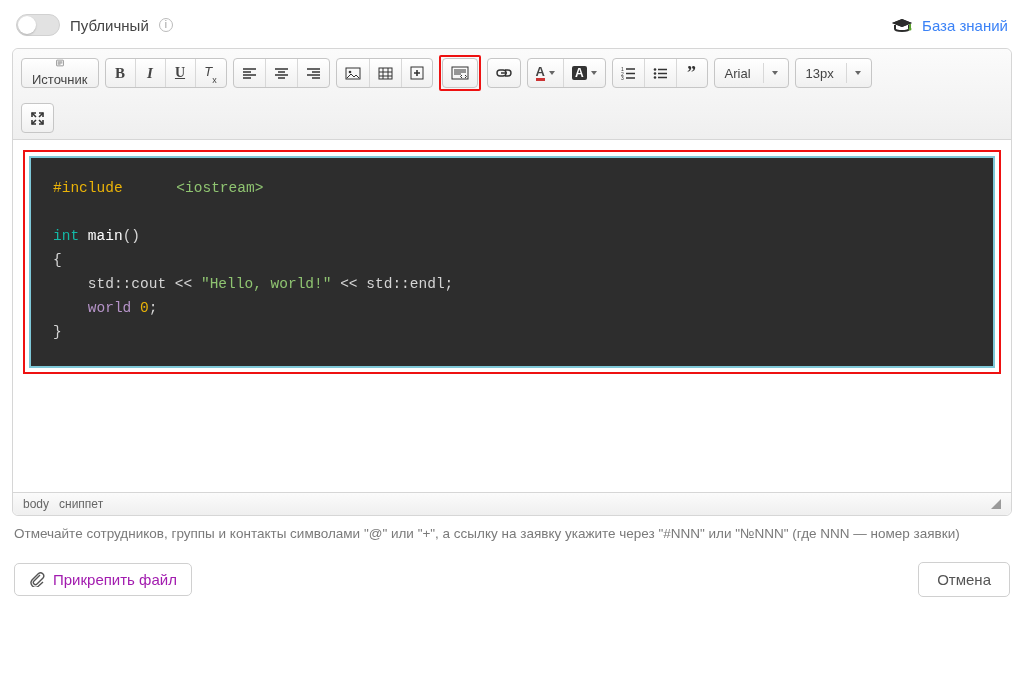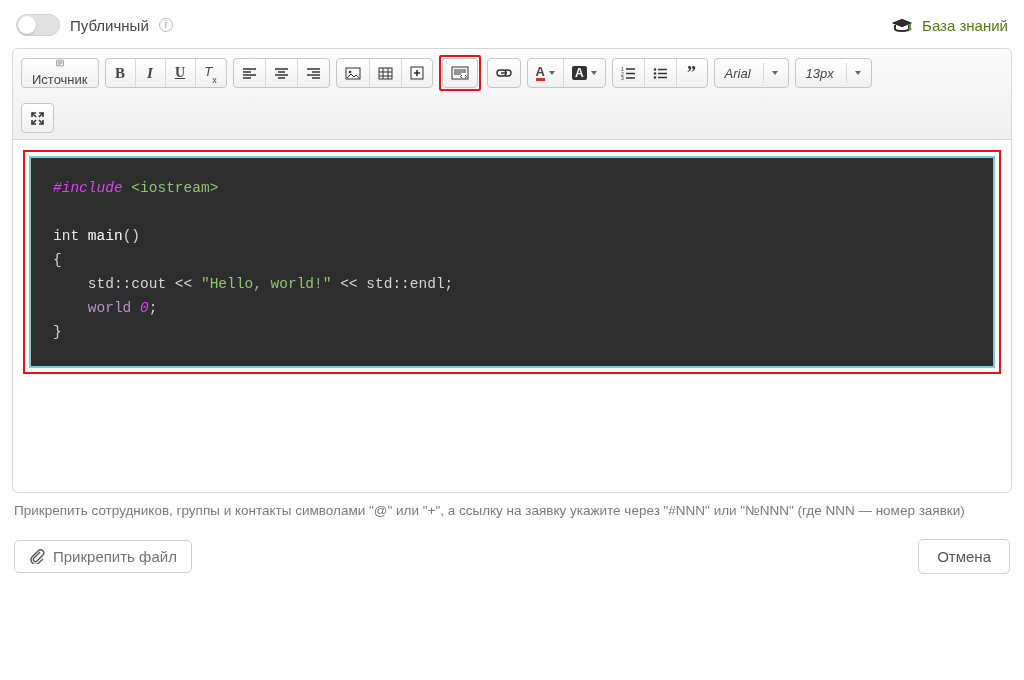--- a/index.html
+++ b/index.html
@@ -34,21 +34,21 @@
     background: #fff;
     border-radius: 50%;
     box-shadow: 0 1px 2px rgba(0,0,0,.2);
   }
   .top-row .label { color: #444; font-size: 15px; }
   .info-icon {
     width: 14px; height: 14px; border: 1px solid #bbb;
     border-radius: 50%; font-size: 10px; line-height: 12px;
     text-align: center; color: #999;
   }
-  .kb-link { display: flex; align-items: center; gap: 8px; color: #4d7c0f; font-size: 15px; }
+  .kb-link { display: flex; align-items: center; gap: 8px; color: #3b82f6; font-size: 15px; }
   .hat { width: 24px; height: 16px; position: relative; }
   .hat svg { display: block; }
 
   .editor-shell {
     border: 1px solid #d6d6d6;
     border-radius: 6px;
     background: #fff;
   }
   .toolbar-band {
     background: linear-gradient(#fbfbfb, #efefef);
@@ -77,21 +77,20 @@
     min-width: 30px;
     color: #444;
     font-size: 13px;
     cursor: default;
   }
   .tbtn:last-child { border-right: none; }
   .tbtn.src { gap: 5px; padding: 0 10px; flex-direction: column;}
   .tbtn.select {
     gap: 8px; padding: 0 10px; min-width: 62px;
     justify-content: space-between;
-    font-style: italic;
   }
   .tbtn.select .sep {
     width: 1px; height: 20px; background: #d8d8d8;
     margin-left: 4px;
   }
   .tbtn svg { display: block; }
   .tbtn .b { font-weight: bold; font-size: 15px; font-family: Georgia, serif;}
   .tbtn .i { font-style: italic; font-weight: bold; font-size: 15px; font-family: Georgia, serif;}
   .tbtn .u { text-decoration: underline; font-weight: bold; font-size: 14px; font-family: Georgia, serif;}
   .tbtn .tx { font-weight: normal; font-size: 13px; position: relative;}
@@ -122,23 +121,23 @@
   }
   pre.code {
     margin: 0;
     padding: 18px 22px 22px 22px;
     font-family: Consolas, "Courier New", monospace;
     font-size: 14.5px;
     line-height: 24px;
     color: #d5d5d5;
     white-space: pre;
   }
-  .c-orange { color: #d946ef; font-style: italic; }
-  .c-green  { color: #8fc471; }
-  .c-cyan   { color: #e5e5e5; }
+  .c-orange { color: #eab308; }
+  .c-green  { color: #8fc471; margin-left: 45px; }
+  .c-cyan   { color: #14b8a6; }
   .c-yellow { color: #ffffff; }
   .c-purple { color: #b593c8; }
   .c-gstr   { color: #8fc471; }
 
   .path-bar {
     border-top: 1px solid #d6d6d6;
     background: linear-gradient(#fbfbfb,#efefef);
     border-radius: 0 0 6px 6px;
     font-size: 12px;
     color: #666;
@@ -165,21 +164,21 @@
     display: flex;
     align-items: center;
     justify-content: space-between;
     padding: 14px 2px 10px 2px;
   }
   .attach-btn {
     display: flex; align-items: center; gap: 8px;
     border: 1px solid #d0d0d0;
     border-radius: 5px;
     padding: 7px 14px;
-    color: #737373;
+    color: #a21caf;
     background: #fff;
     font-size: 15px;
   }
   .right-actions { display: flex; gap: 10px; }
   .btn-cancel {
     border: 1px solid #d0d0d0; border-radius: 5px;
     background: #fff; color: #555; padding: 8px 18px; font-size: 15px;
   }
   .btn-send {
     border: 1px solid #3a9a2f; border-radius: 5px;
@@ -372,23 +371,30 @@
 
 <span class="c-cyan">int</span> <span class="c-yellow">main</span><span>()</span>
 <span>{</span>
 <span>    </span><span>std::cout &lt;&lt; </span><span class="c-gstr">"Hello, world!"</span><span> &lt;&lt; std::endl;</span>
 <span>    </span><span class="c-purple">world</span><span class="c-orange"> 0</span><span>;</span>
 <span>}</span></pre>
         </div>
       </div>
     </div>
 
+    <div class="path-bar">
+      <div class="crumbs">
+        <span>body</span>
+        <span>сниппет</span>
+      </div>
+      <div class="resize-grip"></div>
+    </div>
   </div>
 
-  <div class="hint">Прикрепить сотрудников, группы и контакты символами "@" или "+", а ссылку на заявку укажите через "#NNN" или "№NNN" (где NNN — номер заявки)</div>
+  <div class="hint">Отмечайте сотрудников, группы и контакты символами "@" или "+", а ссылку на заявку укажите через "#NNN" или "№NNN" (где NNN — номер заявки)</div>
 
   <div class="footer-row">
     <div class="attach-btn">
       <svg width="16" height="16" viewBox="0 0 16 16">
           <path d="M11 4 L5 10 a2 2 0 0 0 3 3 l6-6 a3.2 3.2 0 0 0 -4.5-4.5 L3 9 a4.5 4.5 0 0 0 6.3 6.3 L14 11" fill="none" stroke="#555" stroke-width="1.4"></path>
         </svg>
       <span>Прикрепить файл</span>
     </div>
     <div class="right-actions">
       <div class="btn-cancel">

